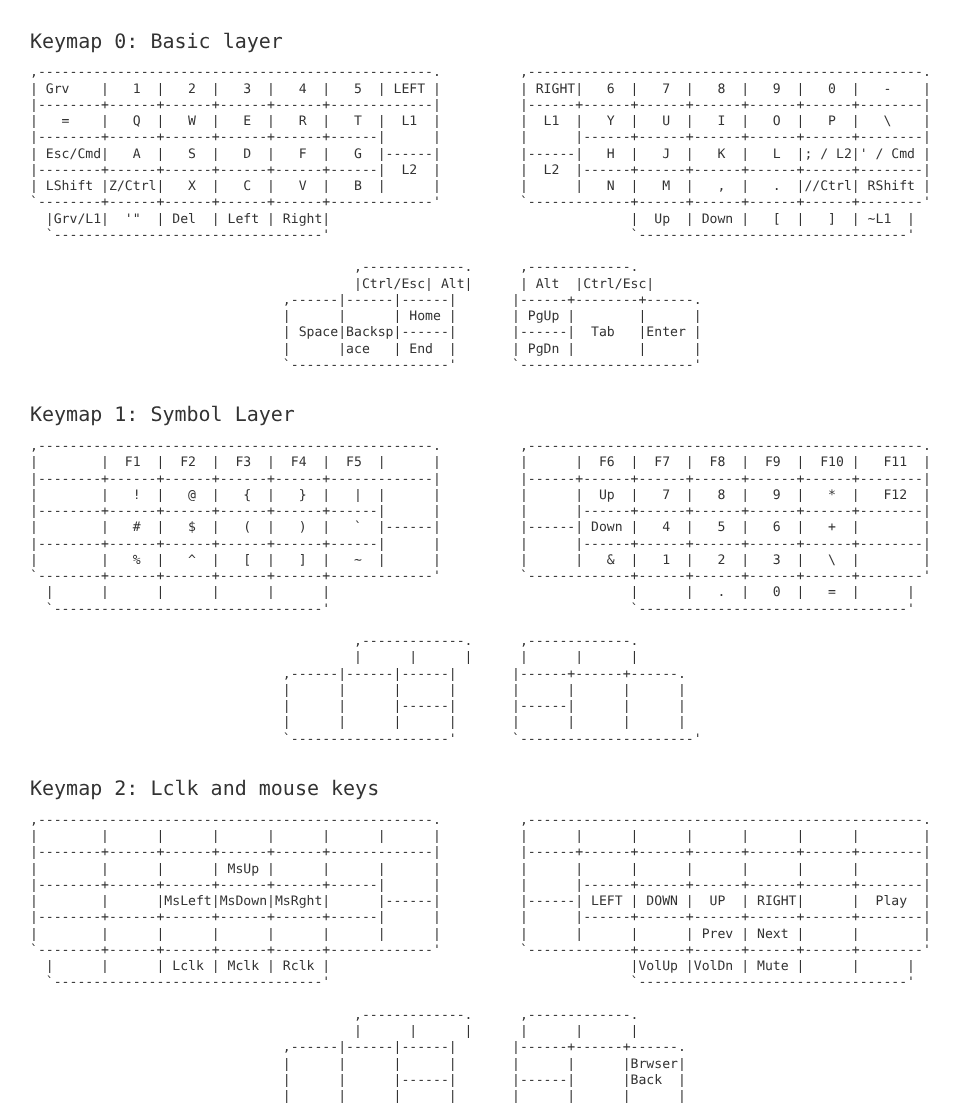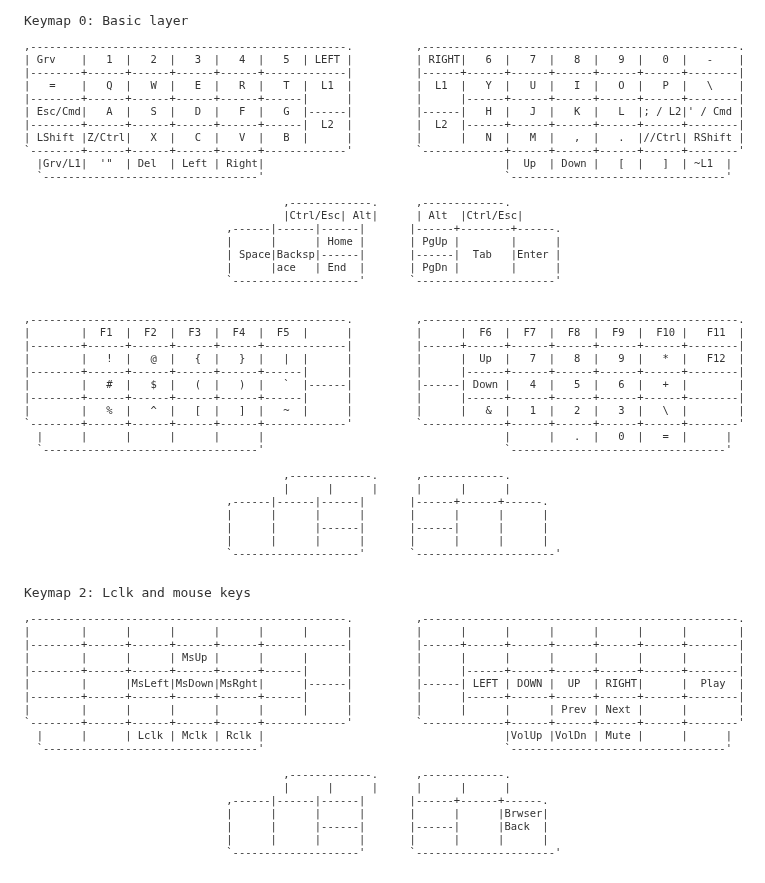--- a/index.html
+++ b/index.html
@@ -15,24 +15,24 @@
     box-sizing: border-box;
   }
   .doc {
     font-family: "DejaVu Sans Mono", monospace;
     font-size: 10.5px;
     line-height: 13px;
     color: #333333;
   }
   .km-title {
     font-family: "DejaVu Sans Mono", monospace;
-    font-size: 13px;
+    font-size: 16px;
     line-height: 13px;
     white-space: pre;
-    margin: 0 0 13px 0;
+    margin: 12px 0 13px 0;
   }
   .km-art {
     font-family: "DejaVu Sans Mono", monospace;
     font-size: 10.5px;
     line-height: 13px;
     white-space: pre;
     margin: 0 0 26px 0;
   }
   .km-section:last-child .km-art { margin-bottom: 0; }
 </style>
@@ -58,20 +58,21 @@
                                          ,-------------.      ,-------------.
                                          |Ctrl/Esc| Alt|      | Alt  |Ctrl/Esc|
                                 ,------|------|------|       |------+--------+------.
                                 |      |      | Home |       | PgUp |        |      |
                                 | Space|Backsp|------|       |------|  Tab   |Enter |
                                 |      |ace   | End  |       | PgDn |        |      |
                                 `--------------------'       `----------------------'</pre>
   </div>
 
   <div class="km-section">
+    <div class="km-title">Keymap 1: Symbol Layer</div>
     <pre class="km-art">,--------------------------------------------------.          ,--------------------------------------------------.
 |        |  F1  |  F2  |  F3  |  F4  |  F5  |      |          |      |  F6  |  F7  |  F8  |  F9  |  F10 |   F11  |
 |--------+------+------+------+------+-------------|          |------+------+------+------+------+------+--------|
 |        |   !  |   @  |   {  |   }  |   |  |      |          |      |  Up  |   7  |   8  |   9  |   *  |   F12  |
 |--------+------+------+------+------+------|      |          |      |------+------+------+------+------+--------|
 |        |   #  |   $  |   (  |   )  |   `  |------|          |------| Down |   4  |   5  |   6  |   +  |        |
 |--------+------+------+------+------+------|      |          |      |------+------+------+------+------+--------|
 |        |   %  |   ^  |   [  |   ]  |   ~  |      |          |      |   &amp;  |   1  |   2  |   3  |   \  |        |
 `--------+------+------+------+------+-------------'          `-------------+------+------+------+------+--------'
   |      |      |      |      |      |                                      |      |   .  |   0  |   =  |      |

